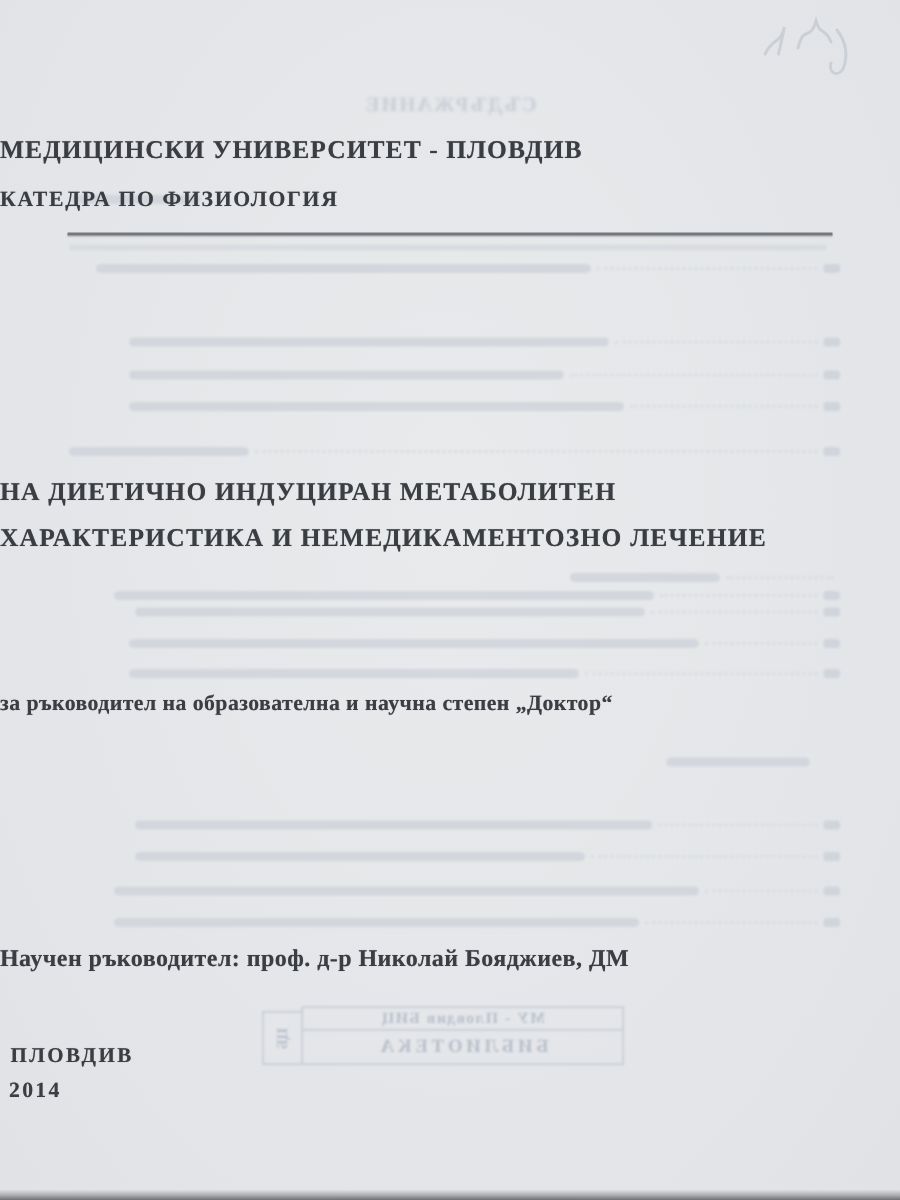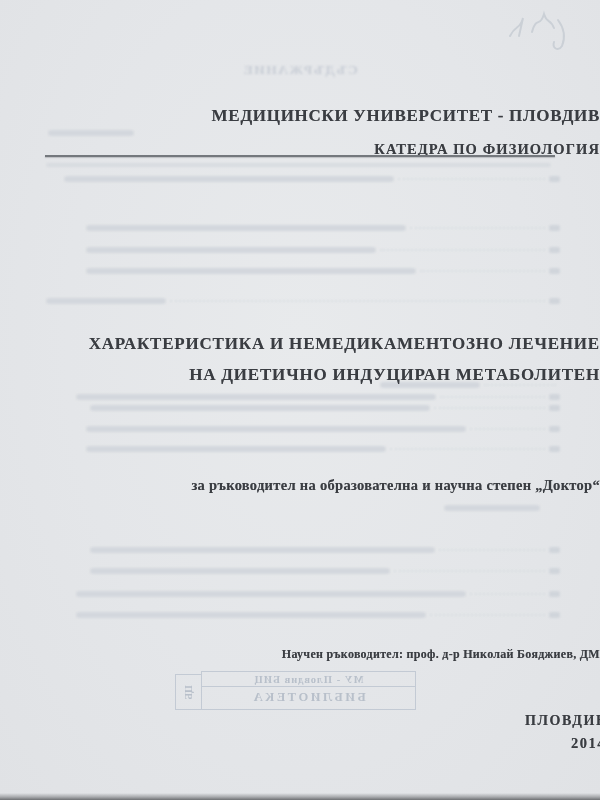--- a/index.html
+++ b/index.html
@@ -10,30 +10,30 @@
   }
   .page{
     position:relative;width:600px;height:800px;
     background:radial-gradient(ellipse at 50% 42%, #e8eaec 0%, #e4e6e9 55%, #e0e2e5 100%);
   }
   .page-bottom-edge{
     position:absolute;left:0;right:0;bottom:0;height:7px;
     background:linear-gradient(to bottom, rgba(140,142,145,0) 0%, #aaacaf 55%, #6e7073 100%);
   }
   
-  .printed{position:absolute;left:0;right:0;text-align:right;color:#3a3d42;
-    font-weight:bold;text-shadow:0 0 0.5px rgba(58,61,66,0.55);margin-top:16px;}
+  .printed{position:absolute;left:0;right:12px;text-align:left;color:#3a3d42;
+    font-weight:bold;text-shadow:0 0 0.5px rgba(58,61,66,0.55);}
   .org{top:90px;font-size:17px;letter-spacing:0.7px;}
   .dept{top:125px;font-size:14.5px;letter-spacing:1.1px;}
   .rule{position:absolute;top:155px;left:45px;width:510px;height:2px;background:#74787d;
     box-shadow:0 1px 1px rgba(116,120,125,0.35);}
   .author{top:189px;font-size:14.5px;letter-spacing:0.3px;}
   .title{top:313px;font-size:17px;line-height:30.5px;letter-spacing:0.8px;}
   .thesis{top:455px;font-size:14.5px;line-height:28px;letter-spacing:0.3px;}
-  .supervisor{top:631px;font-size:12px;letter-spacing:0.3px;}
+  .supervisor{top:631px;font-size:16px;letter-spacing:0.3px;}
   .city{top:697px;font-size:14px;letter-spacing:1.6px;transform:translateX(7px);z-index:3;}
   .year{top:719px;font-size:14.5px;letter-spacing:1.5px;transform:translateX(6px);z-index:3;}
   
   .ghost-heading{
     position:absolute;top:62px;left:0;right:0;text-align:center;
     color:#c9ced6;font-weight:bold;font-size:13.5px;letter-spacing:1.5px;
     transform:scaleX(-1);filter:blur(1.1px);
   }
   .ghost-row{position:absolute;display:flex;align-items:center;filter:blur(0.8px);opacity:0.9;}
   .gl-text{height:6px;background:#d2d6dc;border-radius:3px;flex:0 0 auto;}
@@ -150,22 +150,22 @@
         <div class="gl-num"></div>
       </div>
     </div>
 
   <div class="printed org">МЕДИЦИНСКИ УНИВЕРСИТЕТ - ПЛОВДИВ</div>
   <div class="printed dept">КАТЕДРА ПО ФИЗИОЛОГИЯ</div>
   <div class="rule"></div>
 
 
   <div class="printed title">
+    <div>НА ДИЕТИЧНО ИНДУЦИРАН МЕТАБОЛИТЕН</div>
     <div>ХАРАКТЕРИСТИКА И НЕМЕДИКАМЕНТОЗНО ЛЕЧЕНИЕ</div>
-    <div>НА ДИЕТИЧНО ИНДУЦИРАН МЕТАБОЛИТЕН</div>
   </div>
 
   <div class="printed thesis">
     <div>за ръководител на образователна и научна степен „Доктор“</div>
   </div>
 
   <div class="printed supervisor">Научен ръководител: проф. д-р Николай Бояджиев, ДМ</div>
 
   <div class="stamp">
     <div class="stamp-main">

